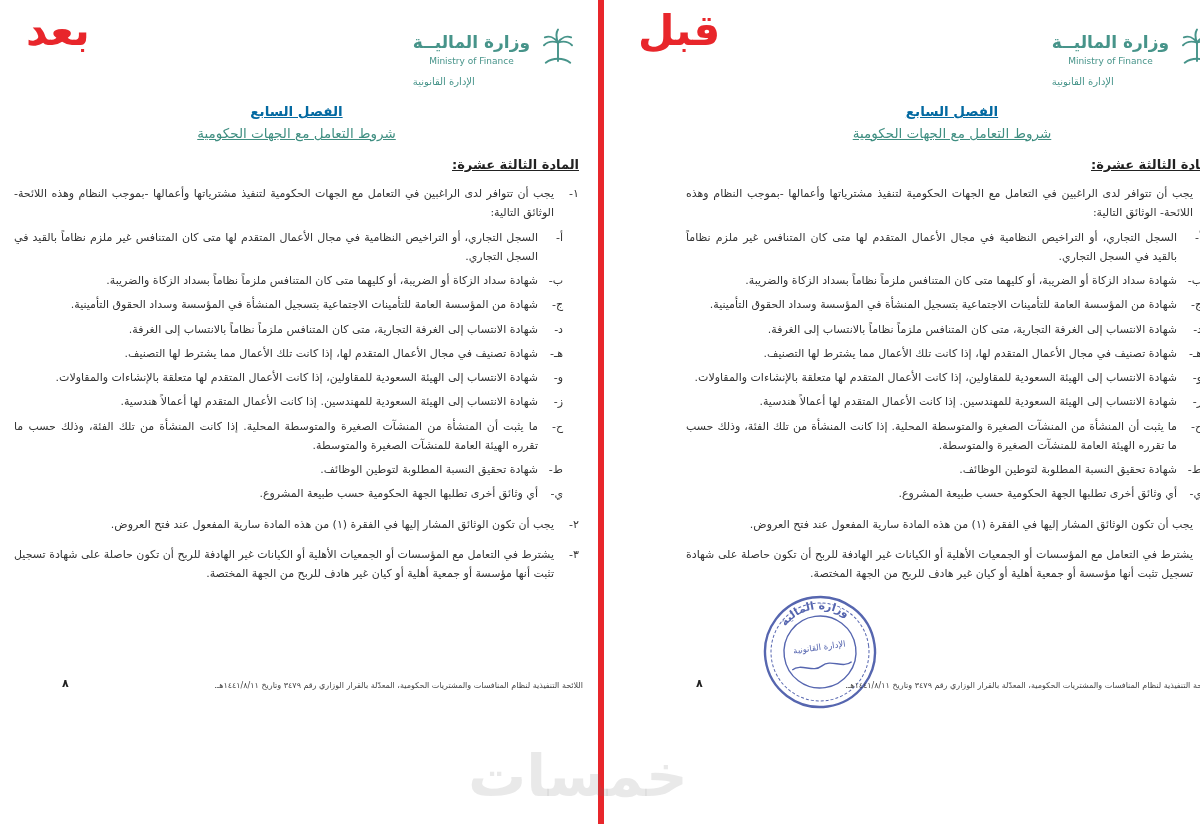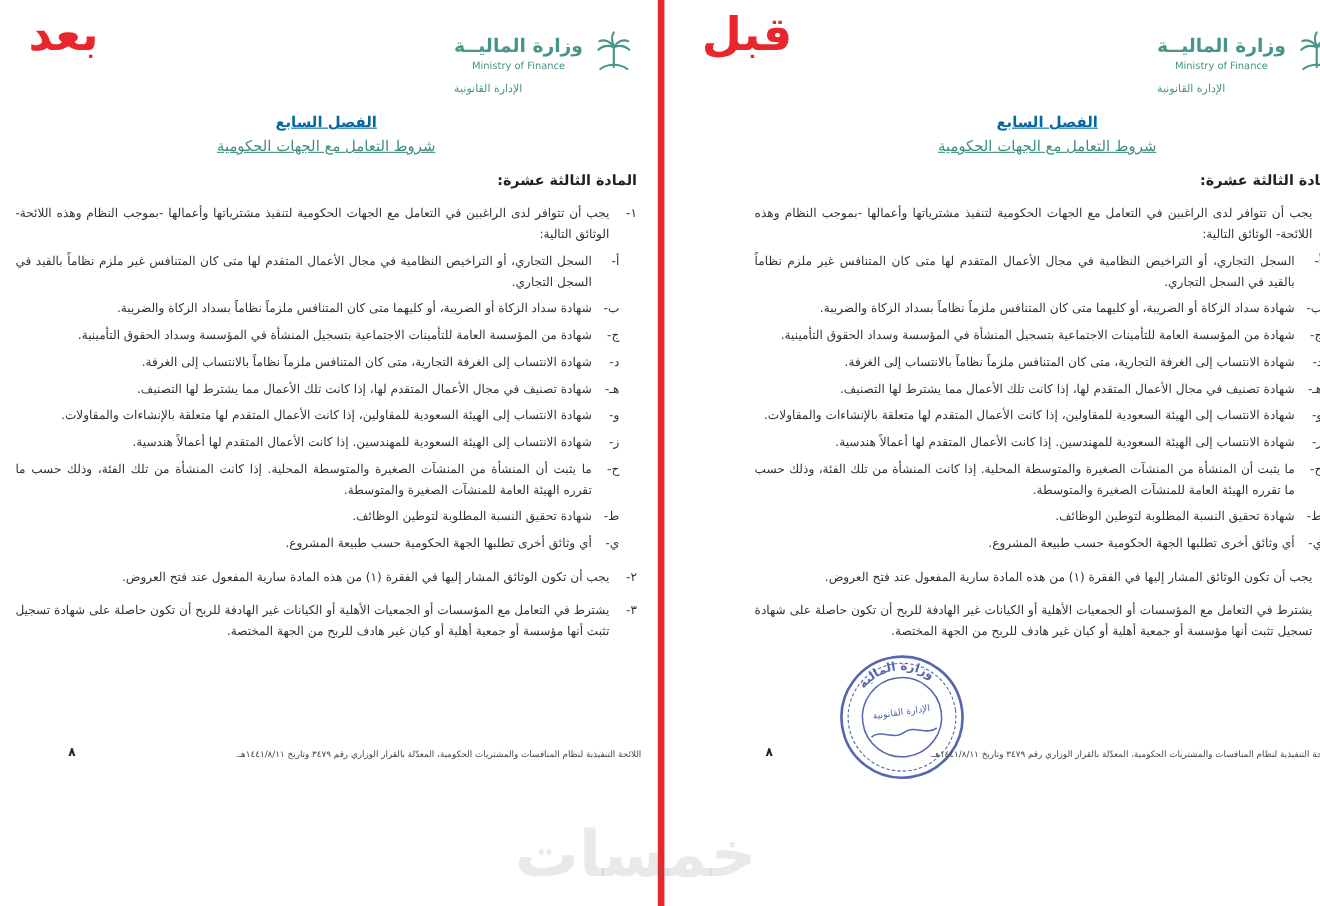--- a/index.html
+++ b/index.html
@@ -24,21 +24,21 @@
   .logo-block { display:flex; flex-direction:column; align-items:flex-end; }
   .logo-row { display:flex; align-items:center; gap:7px; direction:rtl; }
   .logo-names { display:flex; flex-direction:column; align-items:center; }
   .logo-ar { color:#47948a; font-size:17px; font-weight:bold; letter-spacing:0.5px; }
   .logo-en { color:#47948a; font-size:9px; margin-top:4px; }
   .logo-dept { color:#47948a; font-size:10px; margin-top:4px; }
 
   
   .chapter   { text-align:center; color:#0369a1; font-size:13.5px; font-weight:bold; text-decoration:underline; margin-top:16px; }
   .subtitle  { text-align:center; color:#3f8e81; font-size:13.5px; font-weight:normal; text-decoration:underline; margin-top:6px; }
-  .article   { text-align:right; color:#222; font-size:13px; font-weight:bold; margin:16px 0 12px; }
+  .article   { text-align:right; color:#222; font-size:13px; font-weight:bold; text-decoration:underline; margin:16px 0 12px; }
 
   
   .body-list { font-size:11px; color:#333; line-height:1.75; }
   .item { display:flex; gap:5px; margin:0 0 5px; }
   .item .marker { flex:0 0 auto; min-width:20px; }
   .item .text { flex:1; text-align:justify; }
   .item.sub { padding-right:16px; }
   .item.clause { margin-top:11px; }
   .item.clause:first-child { margin-top:0; }
 

